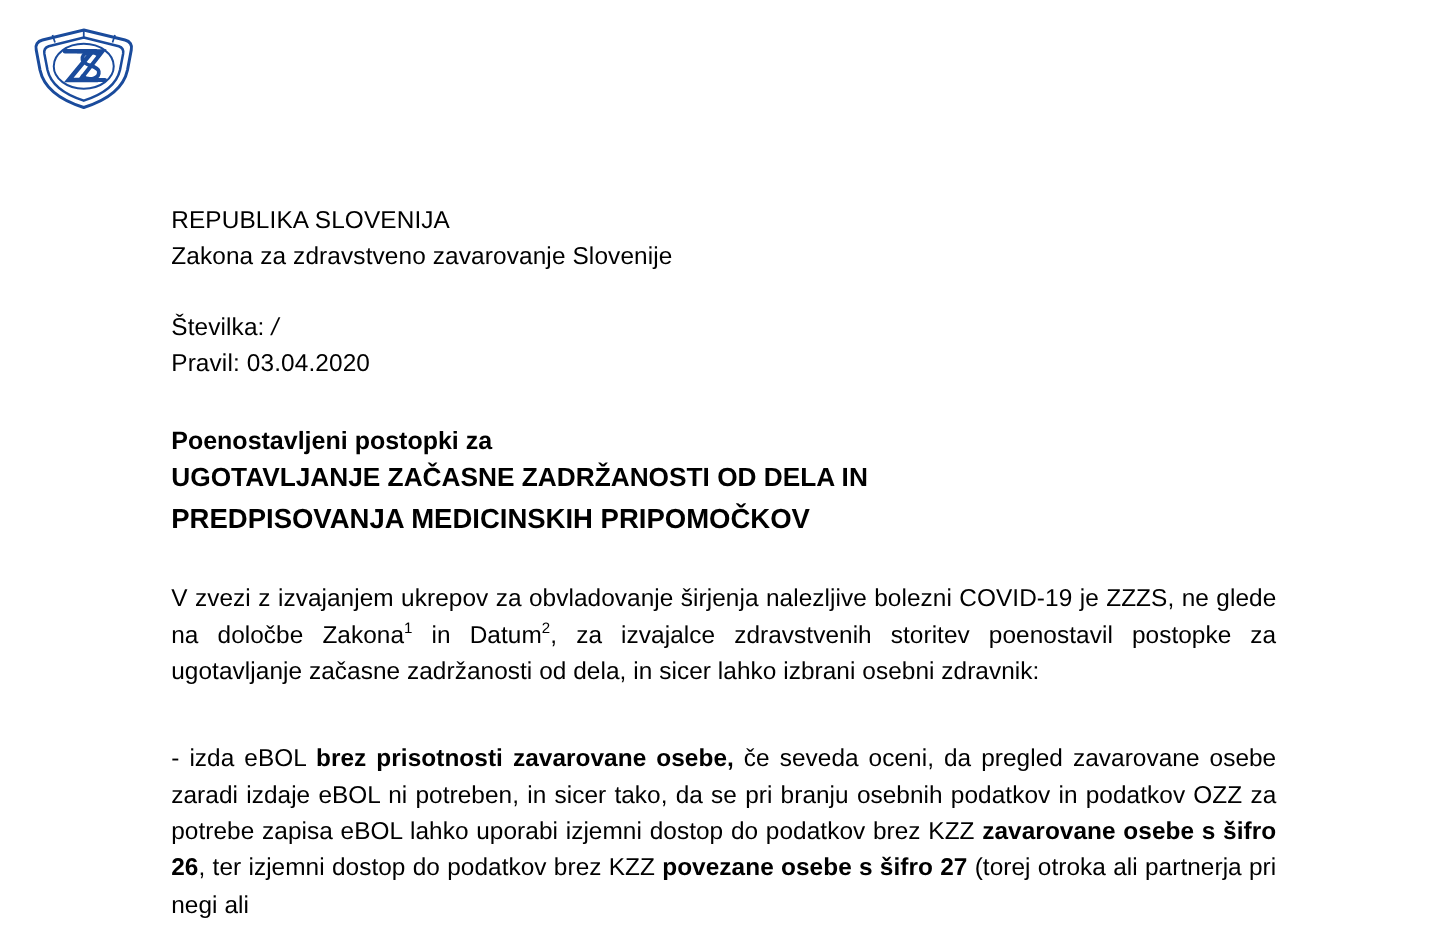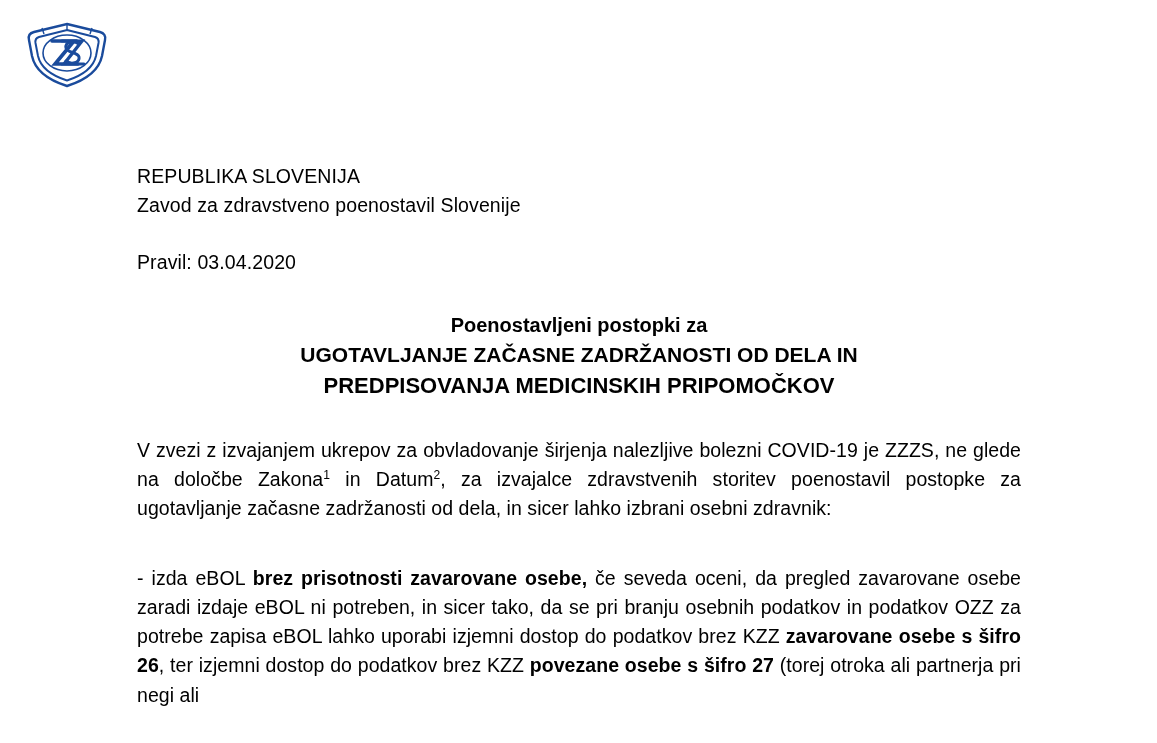--- a/index.html
+++ b/index.html
@@ -45,21 +45,21 @@
     margin-top: 28px;
     font-size: 19.5px;
     line-height: 1.48;
     letter-spacing: 0.1px;
   }
   .meta-block .italic-slash {
     font-style: italic;
   }
   .title-block {
     margin-top: 34px;
-    text-align: center;
+    text-align: left;
     font-weight: bold;
     font-size: 20.5px;
     line-height: 1.45;
   }
   .title-block .t1 { font-size: 20px; }
   .title-block .t2 { font-size: 21px; }
   .title-block .t3 { font-size: 22px; }
 
   .para {
     margin-top: 34px;
@@ -98,24 +98,28 @@
       <path d="M57 22 C51 18 43 20 44 26 C45 31 56 30 57 35 C58 41 49 43 44 39" fill="none" stroke="#1a4b9c" stroke-width="3" stroke-linecap="round"></path>
 
       <path d="M45 2 L45 8 M20 6 L22 12 M70 6 L68 12" stroke="#1a4b9c" stroke-width="1.4" fill="none"></path>
     </svg>
   </div>
 
   <div class="doc">
 
     <div class="org-block">
       <div>REPUBLIKA SLOVENIJA</div>
-      <div>Zavod za zdravstveno poenostavil Slovenije</div>
+      <div>Zakona za zdravstveno zavarovanje Slovenije</div>
     </div>
 
     <div class="meta-block">
+      <div>
+        <span>Številka:</span>
+        <span class="italic-slash">/</span>
+      </div>
       <div>
         <span>Pravil:</span>
         <span>03.04.2020</span>
       </div>
     </div>
 
     <div class="title-block">
       <div class="t1">Poenostavljeni postopki za</div>
       <div class="t2">UGOTAVLJANJE ZAČASNE ZADRŽANOSTI OD DELA IN</div>
       <div class="t3">PREDPISOVANJA MEDICINSKIH PRIPOMOČKOV</div>

